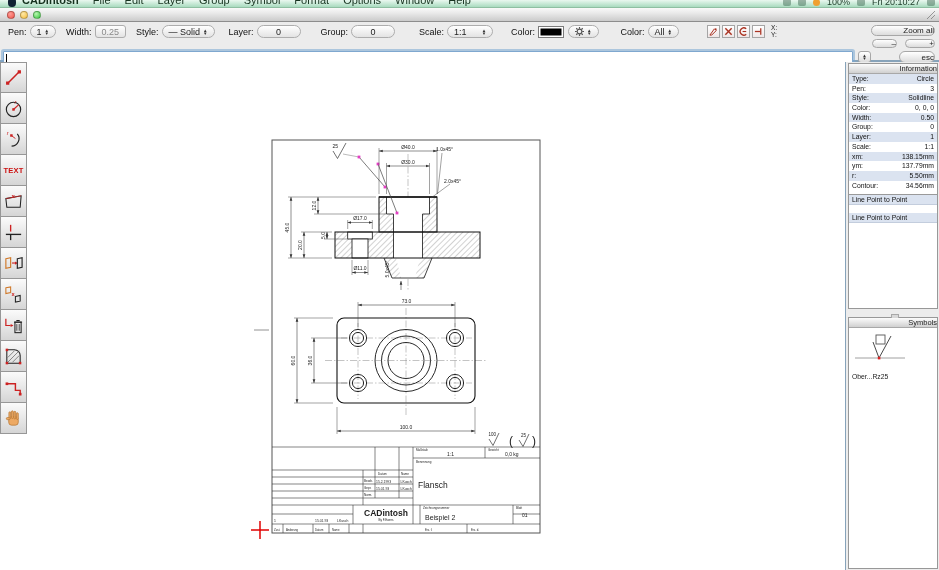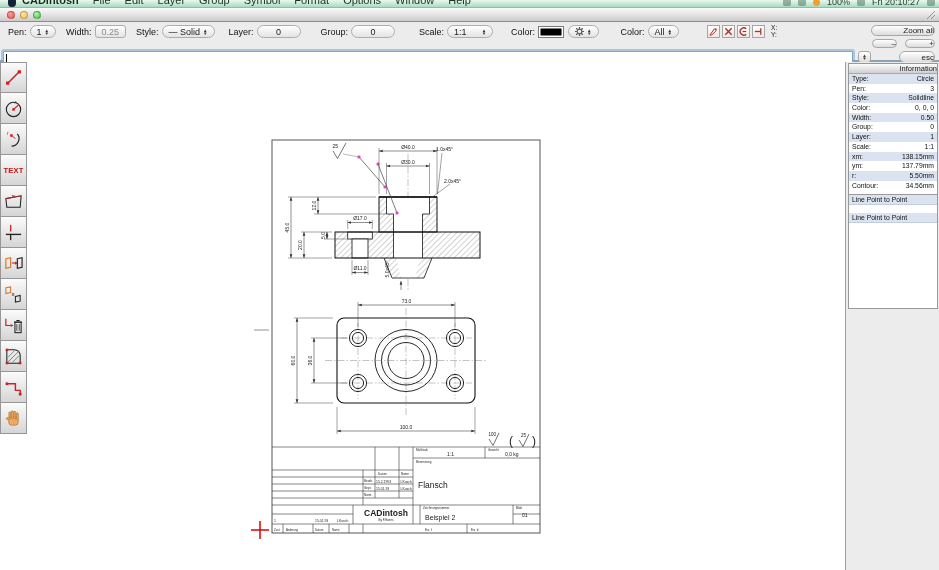--- a/index.html
+++ b/index.html
@@ -620,13 +620,24 @@
       <div class="inforow">
           <span>Contour:</span>
           <span>34.56mm</span>
         </div>
     </div>
     <div class="histsep"></div>
     <div class="histitem">Line Point to Point</div>
     <div class="histitem">Line Point to Point</div>
   </div>
 
+  <div class="panelbox" id="symbox">
+    <div class="symtab"></div>
+    <div class="panelheader">Symbols</div>
+    <svg class="symthumb" width="60" height="36" viewBox="0 0 60 36">
+      <line x1="2" y1="26" x2="52" y2="26" stroke="#888" stroke-width="0.8"></line>
+      <path d="M20,10 L26,26 L38,4" fill="none" stroke="#333" stroke-width="0.9"></path>
+      <rect x="23" y="3" width="9" height="9" fill="none" stroke="#555" stroke-width="0.9"></rect>
+      <rect x="24.8" y="24.8" width="2.6" height="2.6" fill="#d22"></rect>
+    </svg>
+    <div class="symlabel">Ober...Rz25</div>
+  </div>
 </div>
 
 </body></html>

